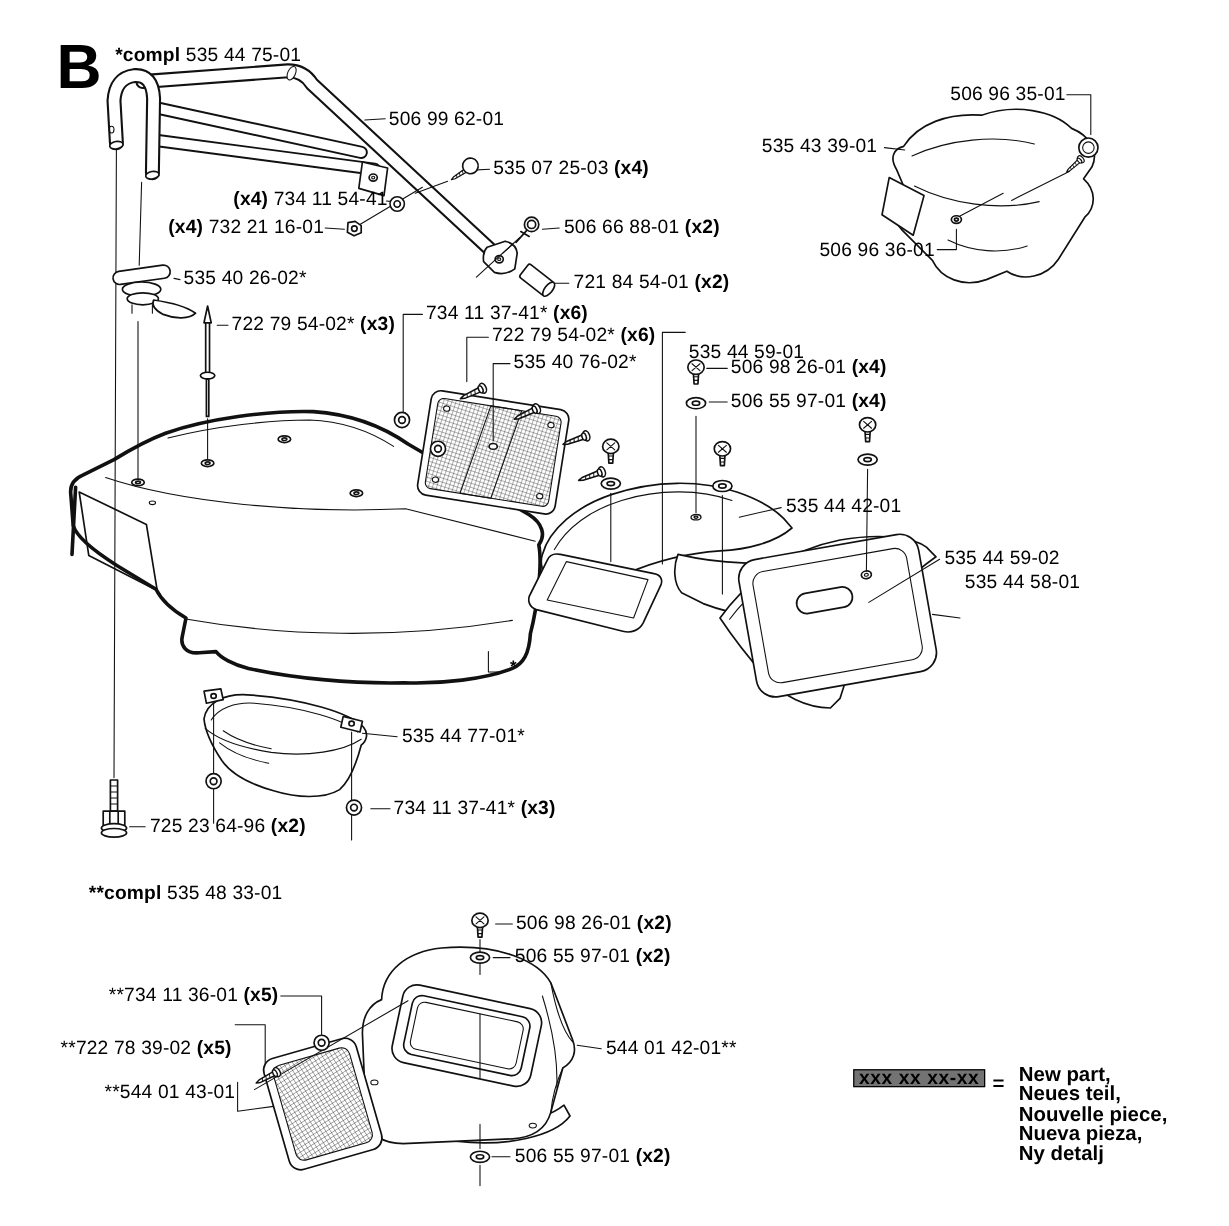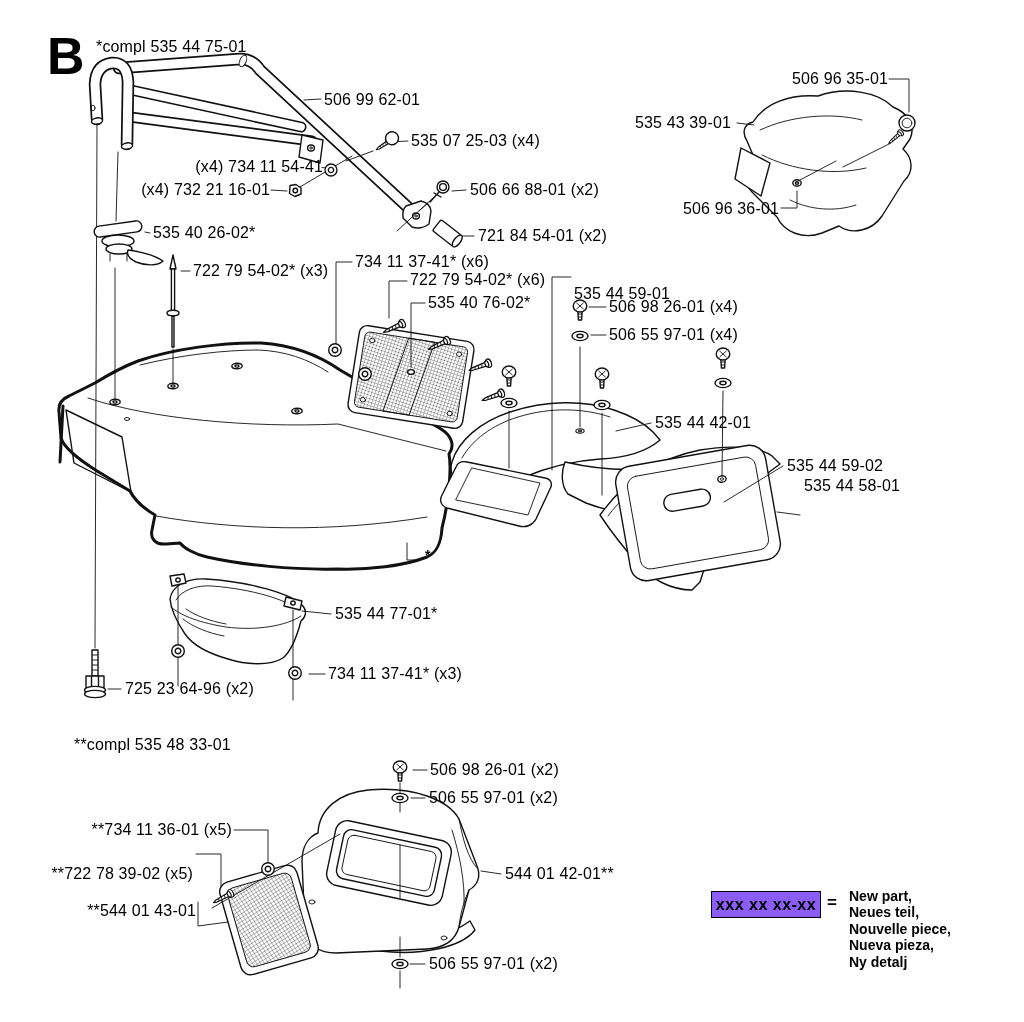--- a/index.html
+++ b/index.html
@@ -3,28 +3,28 @@
 <meta charset="utf-8">
 <title>Parts Diagram</title>
 <style>
   *{margin:0;padding:0;box-sizing:border-box}
   html,body{background:#fff}
   #stage{position:relative;width:1024px;height:1022px;background:#fff;overflow:hidden;
          font-family:"Liberation Sans",sans-serif;color:#000}
   #art{position:absolute;left:0;top:0}
   .sec{position:absolute;left:47px;top:26px;font-size:52px;font-weight:bold;letter-spacing:-2px}
   .lbl{position:absolute;white-space:nowrap;font-size:16px;line-height:1.05;letter-spacing:.15px}
-  .lbl b{font-weight:normal}
+  .lbl b{font-weight:bold}
   .sm{font-size:14px;font-weight:bold}
   
-  .lg-box{position:absolute;left:711px;top:891px;width:110px;height:27px;border:1.7px solid #000;
-          background:#8b5cf6;display:flex;align-items:center;justify-content:center;
+  .lg-box{position:absolute;left:711px;top:891px;width:110px;height:15px;border:1.7px solid #000;
+          background:#737373;display:flex;align-items:center;justify-content:center;
           font-weight:bold;font-size:16px;letter-spacing:.5px}
   .lg-eq{position:absolute;left:827px;top:893px;font-weight:bold;font-size:17px}
-  .lg-tx{position:absolute;left:849px;top:888px;font-weight:bold;font-size:14px;line-height:16.4px}
+  .lg-tx{position:absolute;left:849px;top:888px;font-weight:bold;font-size:17px;line-height:16.4px}
   
   .s{fill:none;stroke:#111;stroke-width:1.4;stroke-linecap:round;stroke-linejoin:round}
   .thin{fill:none;stroke:#111;stroke-width:.9;stroke-linecap:round;stroke-linejoin:round}
   .tk{fill:none;stroke:#111;stroke-width:3;stroke-linecap:round;stroke-linejoin:round}
   .wf{fill:#fff}
   .to{fill:none;stroke:#111;stroke-width:12.5;stroke-linecap:round;stroke-linejoin:round}
   .ti{fill:none;stroke:#fff;stroke-width:9;stroke-linecap:round;stroke-linejoin:round}
   .to2{fill:none;stroke:#111;stroke-width:11;stroke-linecap:round}
   .ti2{fill:none;stroke:#fff;stroke-width:7.8;stroke-linecap:round}
 </style>

